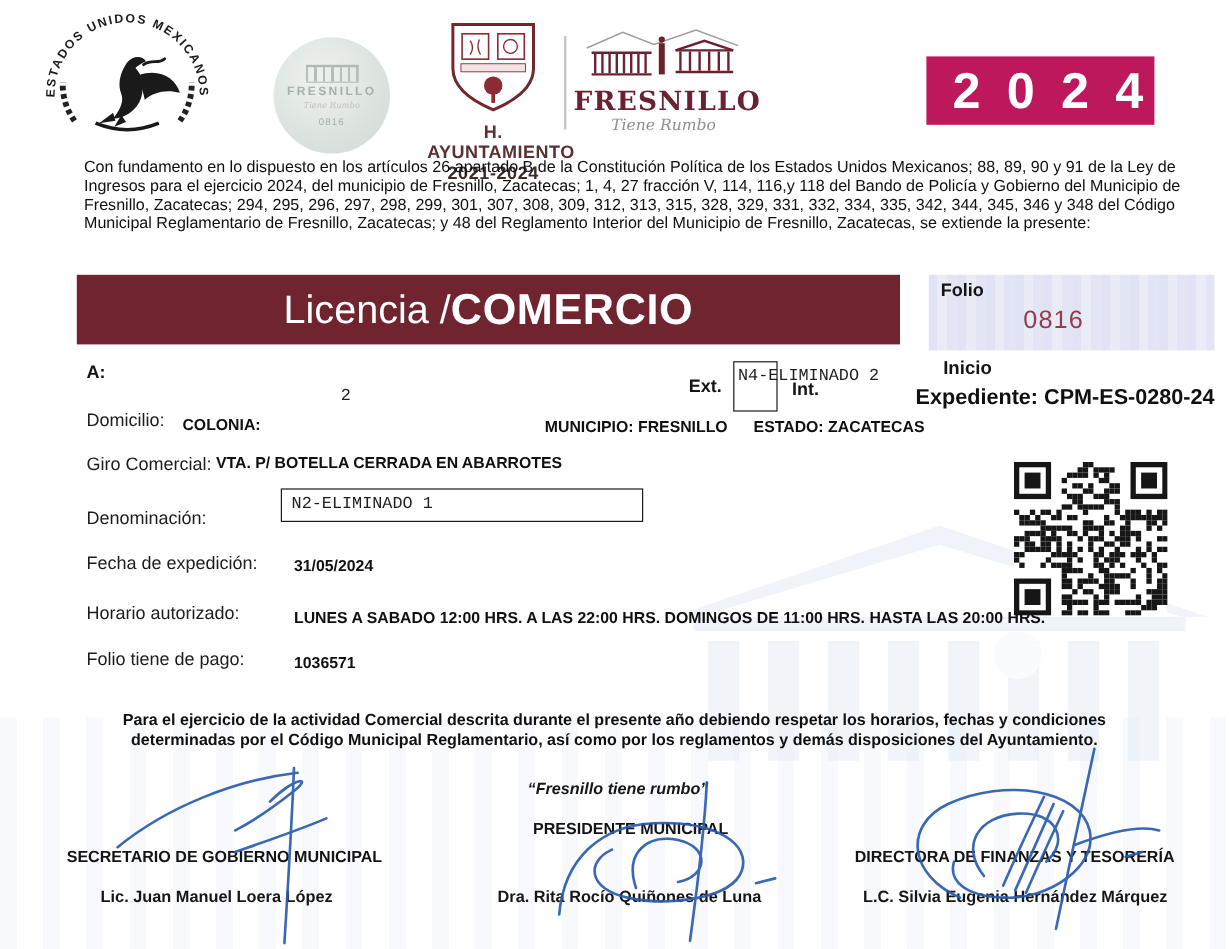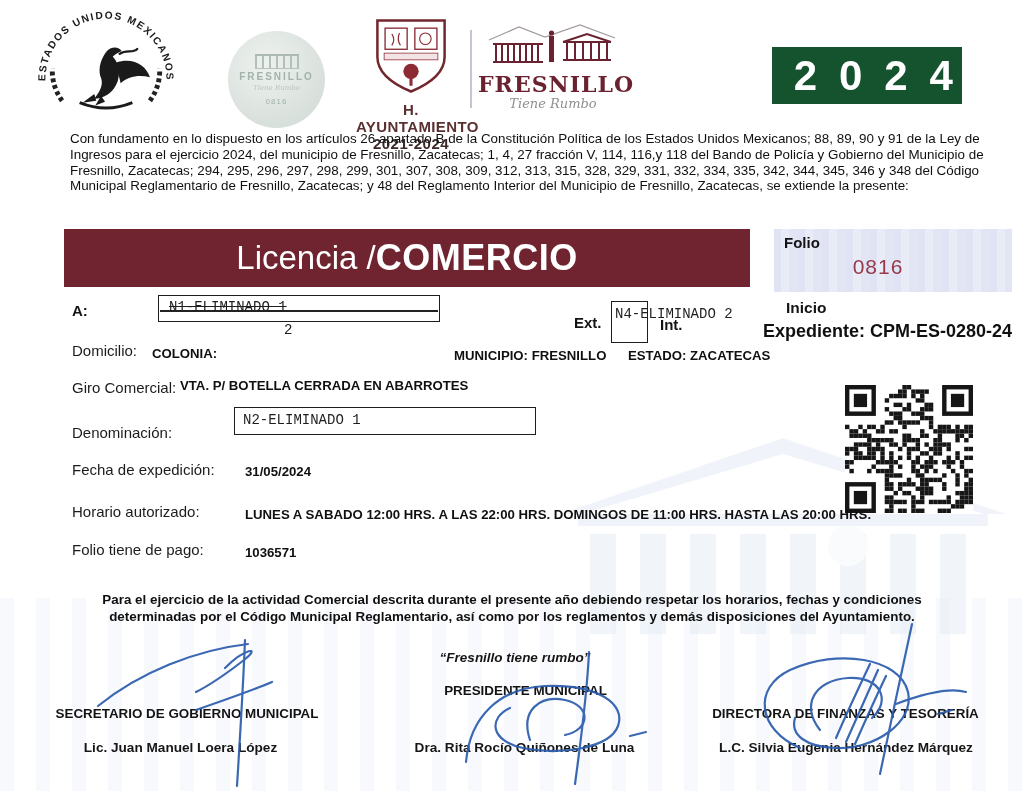--- a/index.html
+++ b/index.html
@@ -19,21 +19,21 @@
   .seal .snum{font-size:8px;color:#9fb0a9;letter-spacing:1px;margin-top:3px;}
   .shield-wrap{left:356px;top:16px;width:110px;text-align:center;}
   .shield-cap1{font-size:15px;font-weight:700;color:#5a3030;letter-spacing:.4px;margin-top:1px;}
   .shield-cap2{font-size:15px;font-weight:700;color:#3c2a2a;letter-spacing:.5px;}
   .hdr-divider{left:470px;top:30px;width:2px;height:78px;background:#c3c6ce;}
   .logo-wrap{left:478px;top:22px;width:150px;text-align:center;}
   .logo-name{font-family:"DejaVu Serif","Liberation Serif",serif;font-weight:700;font-size:22px;
              color:#6b2230;letter-spacing:1px;line-height:20px;}
   .logo-tag{font-family:"DejaVu Serif","Liberation Serif",serif;font-style:italic;font-size:13px;
             color:#8f8f8f;margin-top:2px;}
-  .year-badge{left:772px;top:47px;width:190px;height:57px;background:#14532d;
+  .year-badge{left:772px;top:47px;width:190px;height:57px;background:#be185d;
               color:#fff;font-weight:700;font-size:42px;line-height:57px;text-align:center;
               letter-spacing:.52em;text-indent:.52em;}
 
   
   .intro{left:70px;top:131px;width:924px;font-size:13.4px;line-height:15.8px;color:#101010;}
 
   
   .banner{left:64px;top:229px;width:686px;height:58px;background:#6f2430;color:#fff;
           display:flex;align-items:center;justify-content:center;}
   .banner .t1{font-size:33px;font-weight:400;}
@@ -173,24 +173,20 @@
     <span class="t1">Licencia /</span>
       <span class="t2">COMERCIO</span>
   </div>
   <div class="abs folio-box z1">
     <div class="folio-label">Folio</div>
     <div class="folio-num">0816</div>
   </div>
 
   <div class="abs lbl-b z2" style="left:72px;top:302px;">A:</div>
 
-  <div class="abs redbox z2" style="left:158px;top:295px;width:280px;height:25px;">
-    <span class="mono" style="position:absolute;left:10px;top:3px;text-decoration:line-through;">N1-ELIMINADO 1</span>
-    <div class="strike-line"></div>
-  </div>
   <span class="abs mono z2" style="left:284px;top:322px;">2</span>
 
   <div class="abs lbl-b z2" style="left:574px;top:314px;">Ext.</div>
   <div class="abs lbl-b z1" style="left:660px;top:316px;">Int.</div>
   <div class="abs redbox z1" style="left:611px;top:301px;width:35px;height:40px;"></div>
   <span class="abs mono z3" style="left:615px;top:306px;">N4-ELIMINADO 2</span>
 
   <div class="abs lbl-b z2" style="left:786px;top:299px;font-size:15.5px;">Inicio</div>
   <div class="abs val z2" style="left:749px;top:321px;font-size:18px;margin-left:14px;">Expediente: CPM-ES-0280-24</div>
 

